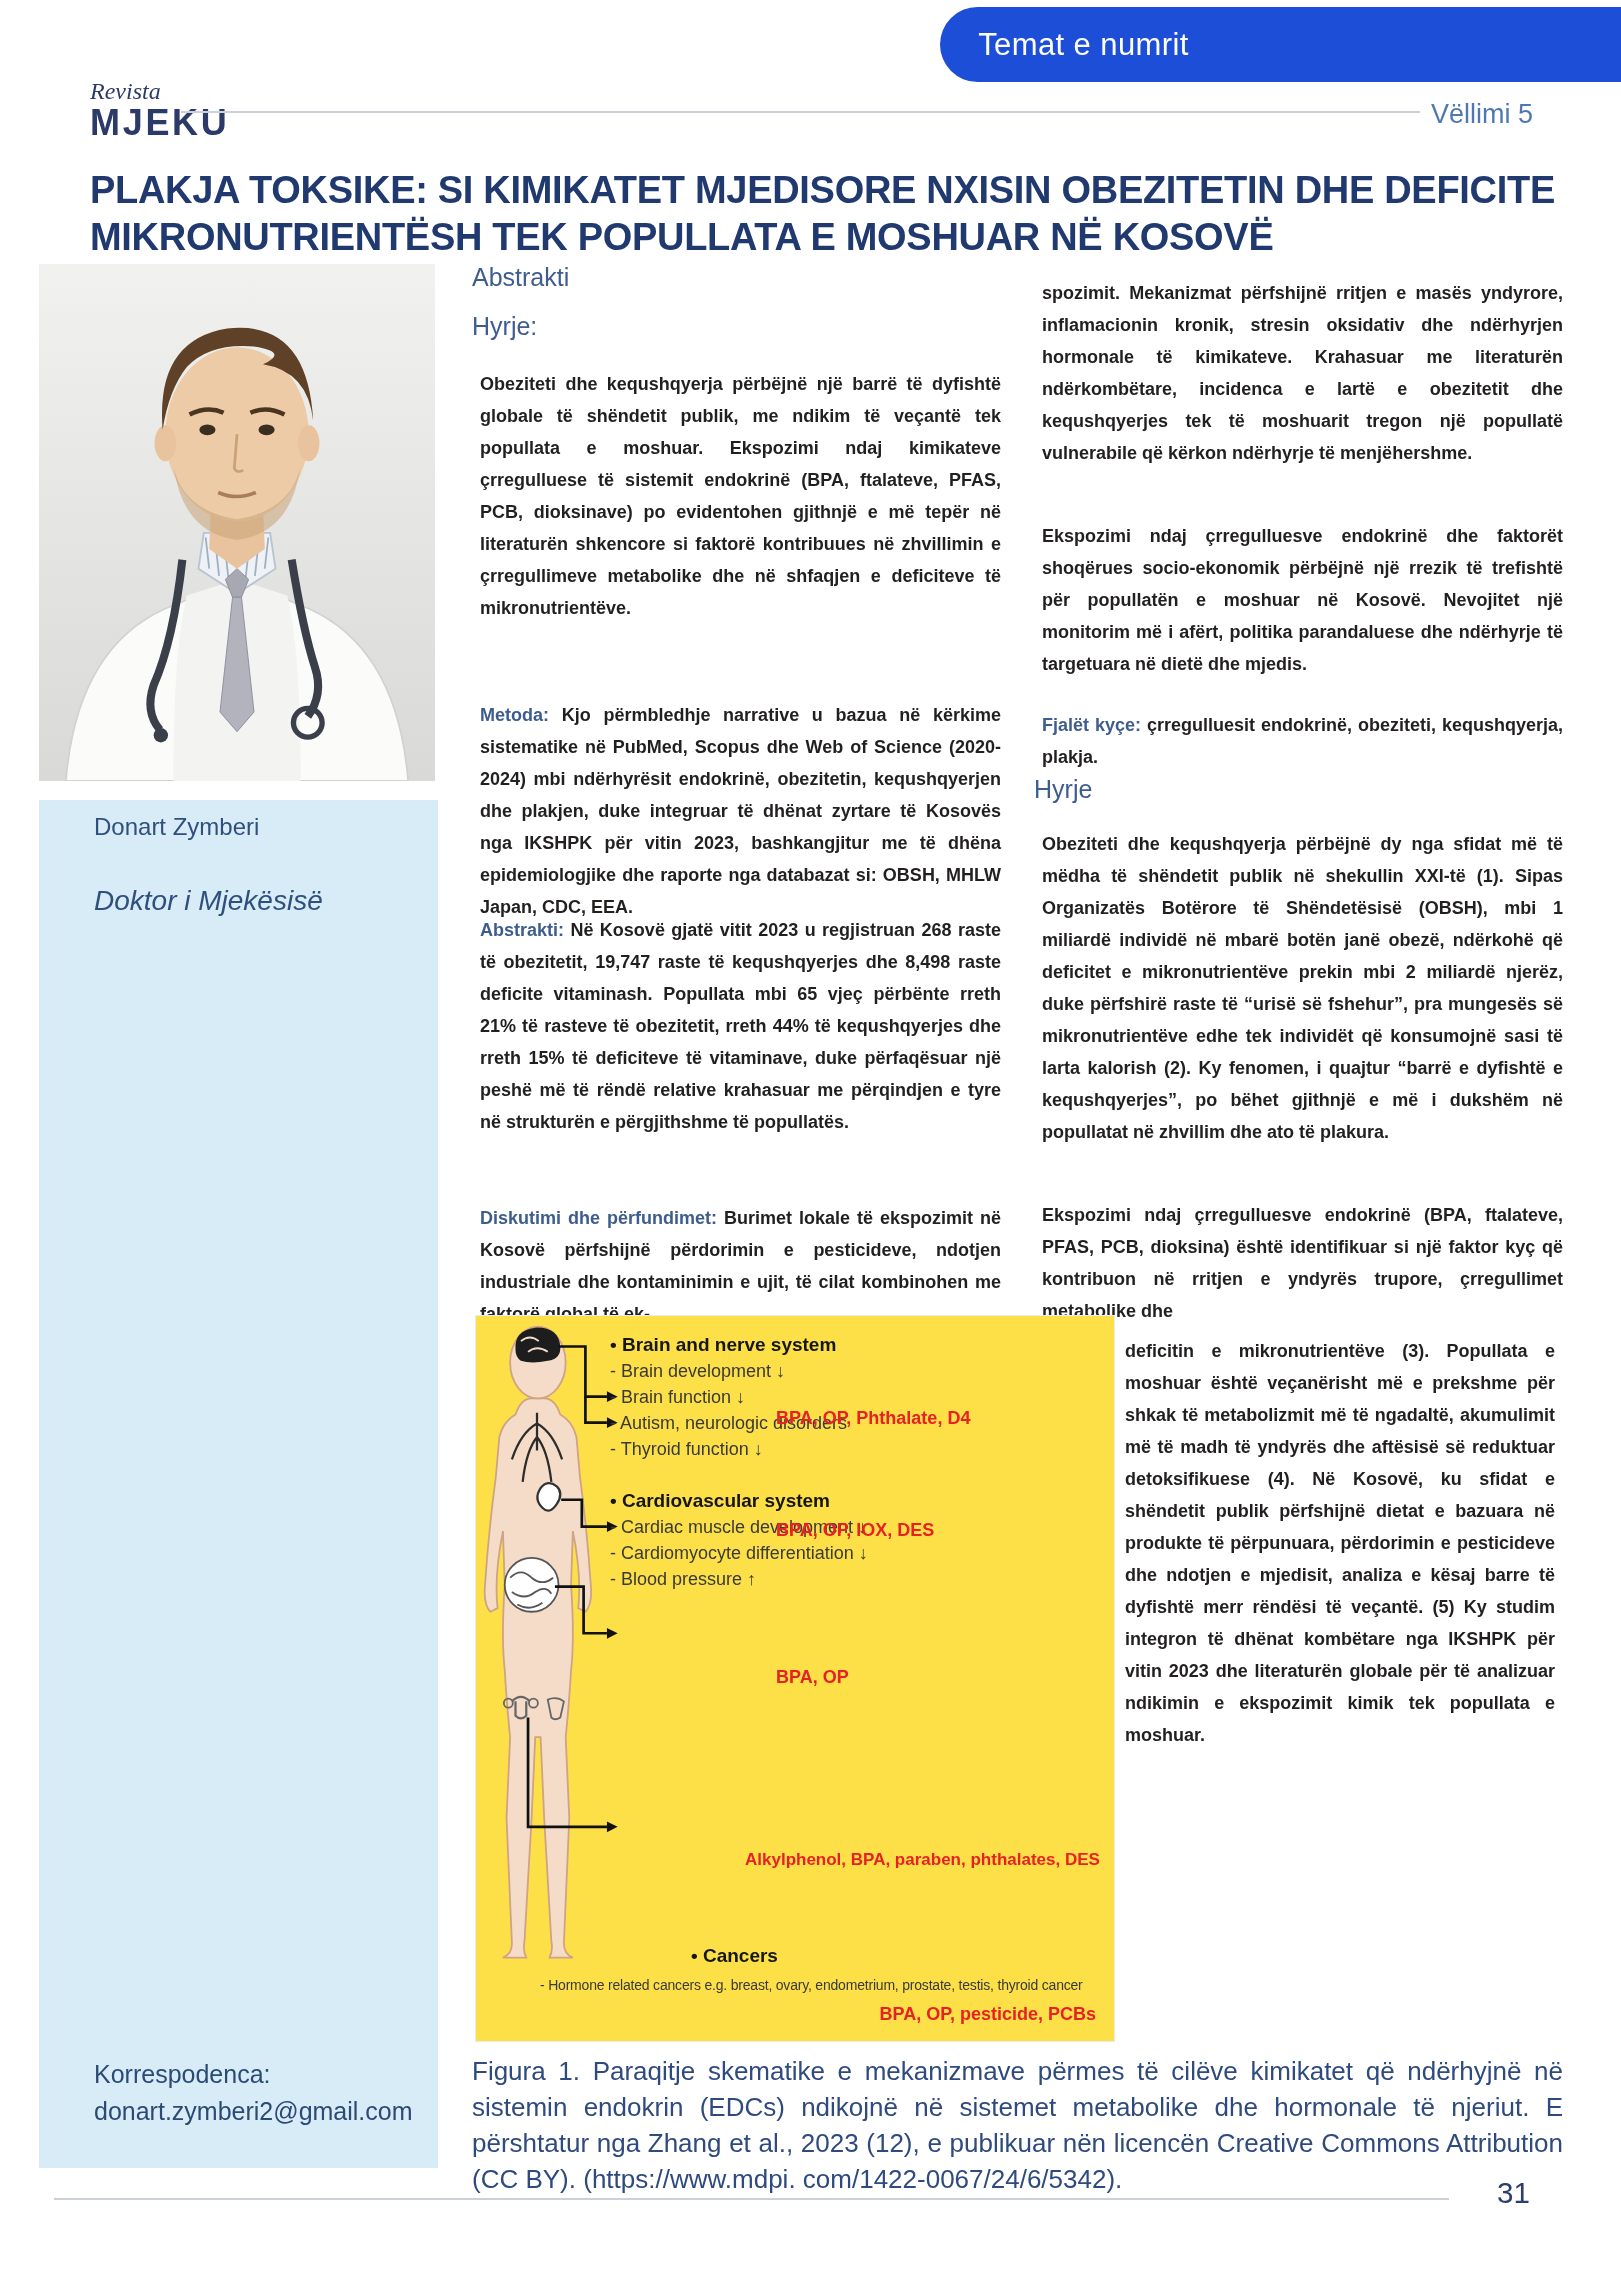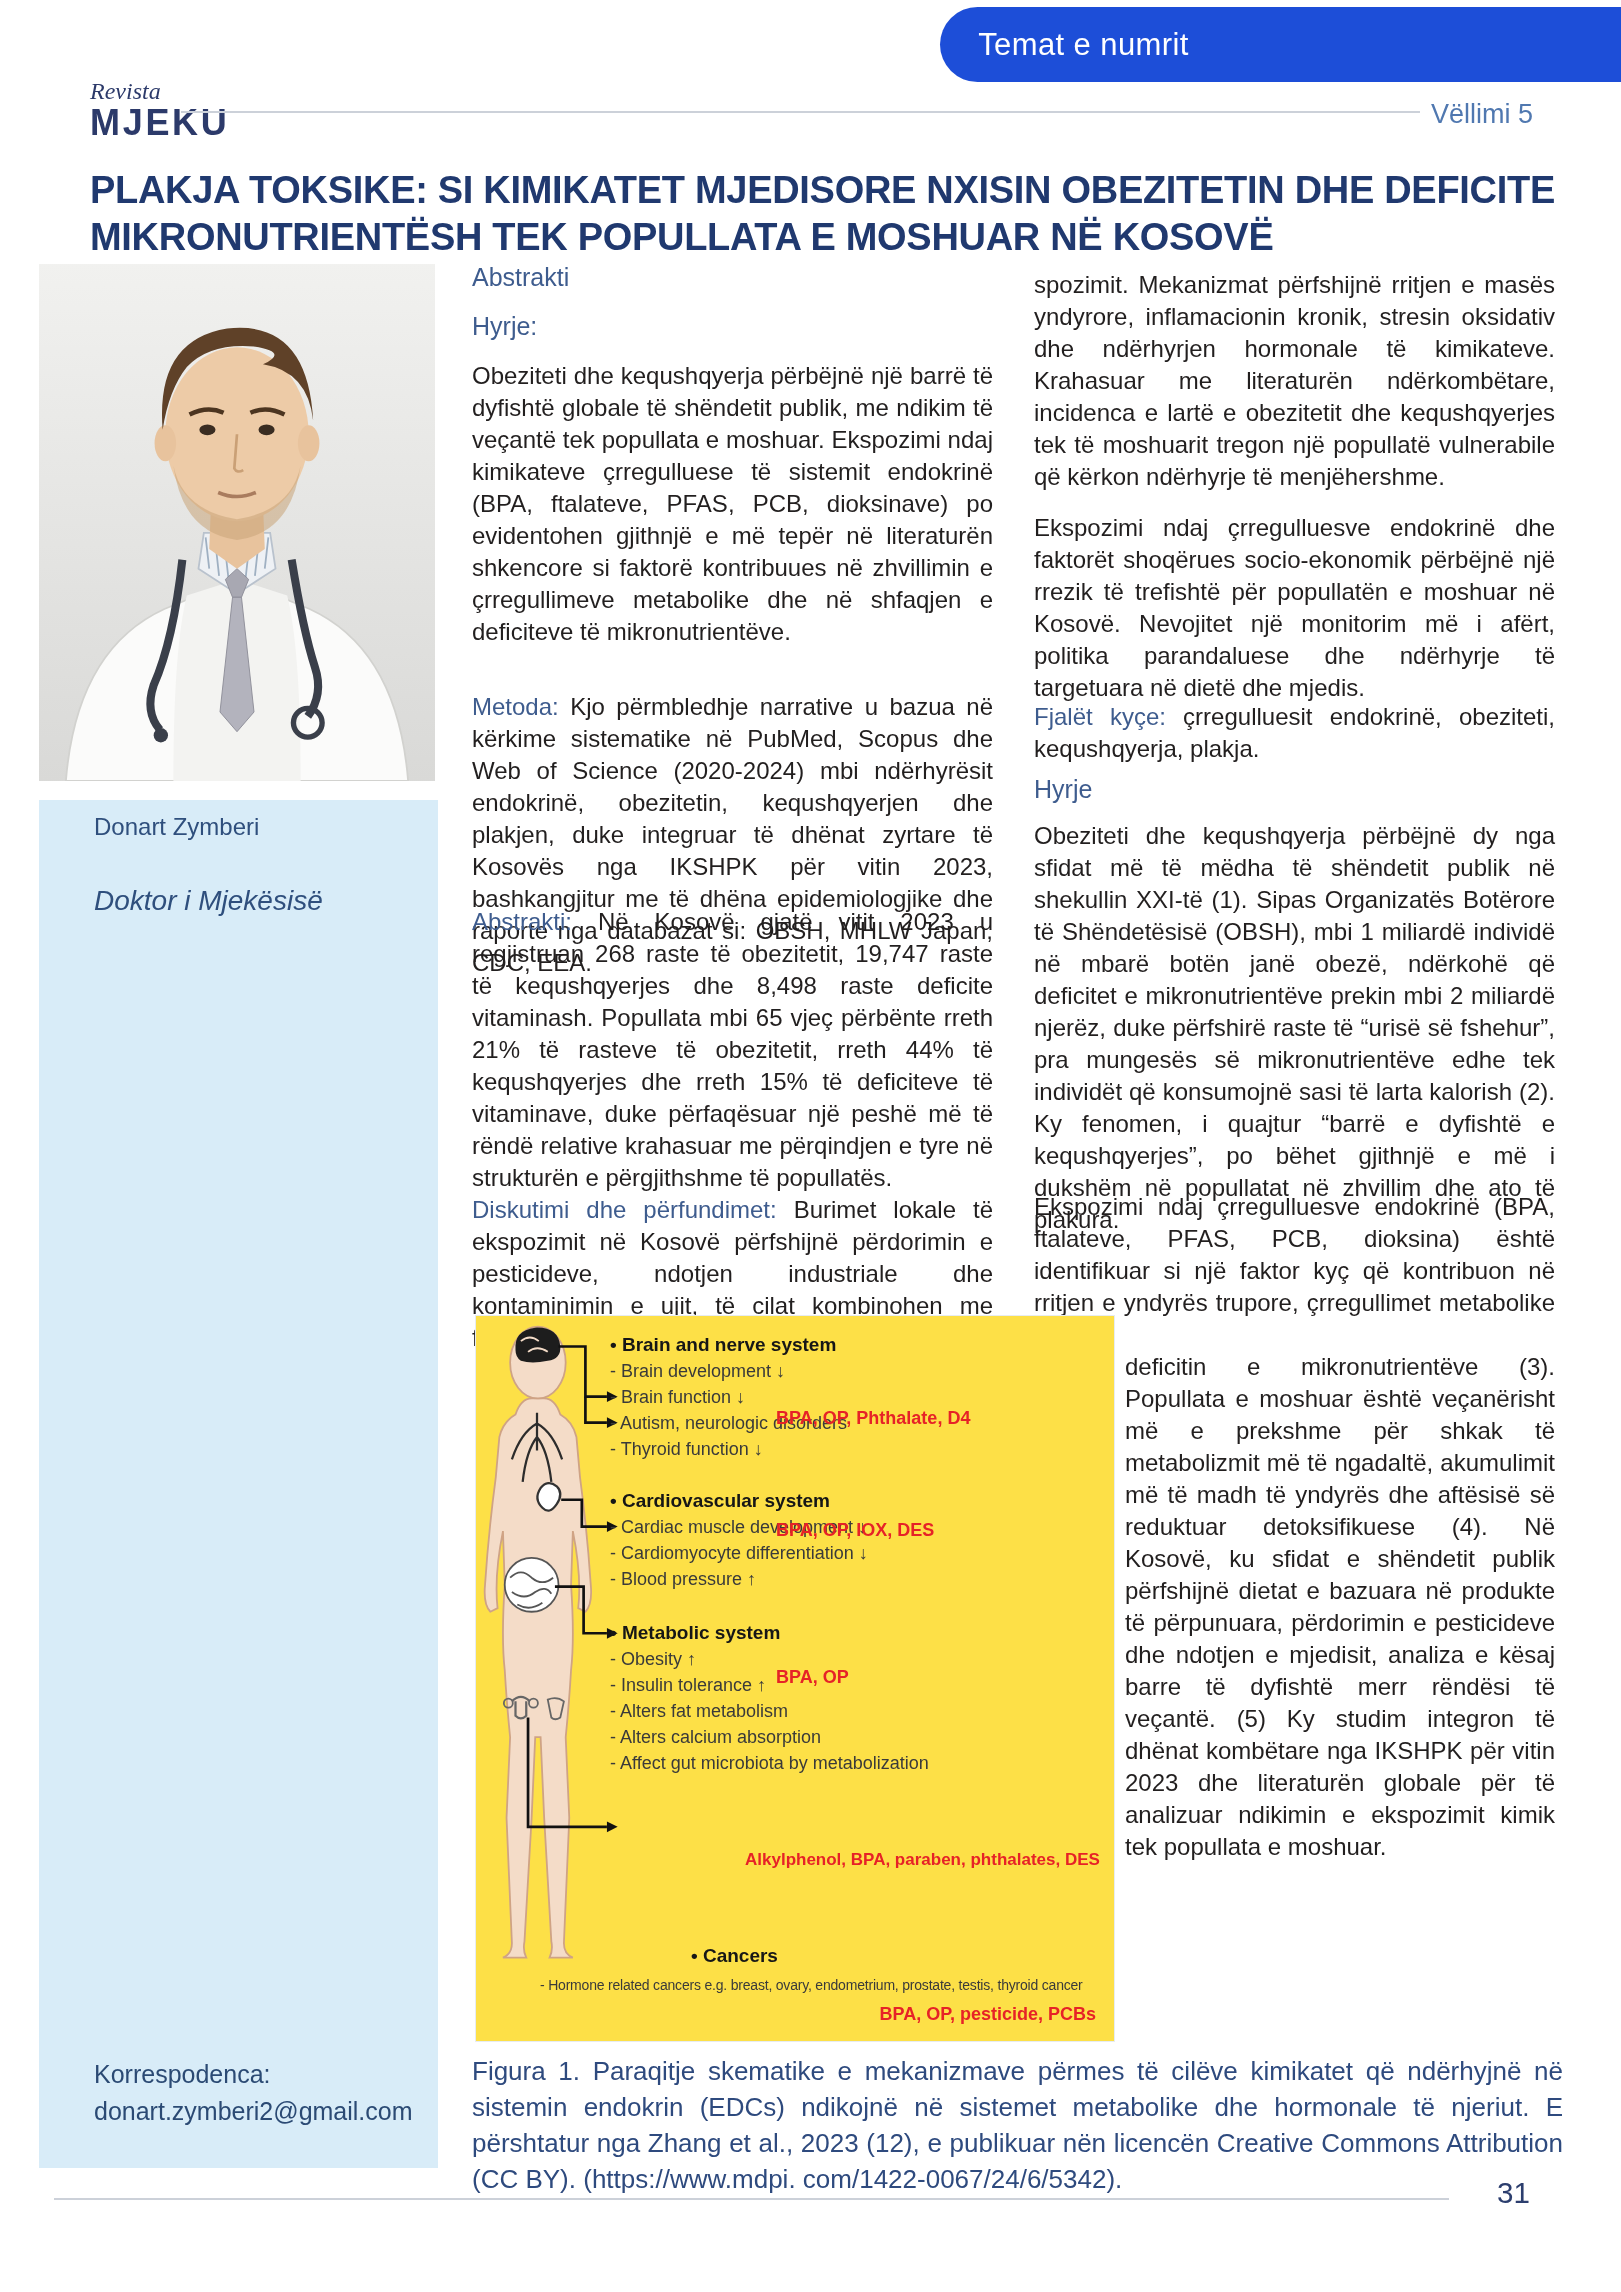--- a/index.html
+++ b/index.html
@@ -24,22 +24,22 @@
   
   .photo{position:absolute;left:39px;top:264px;width:396px;height:517px;overflow:hidden;}
   .side-panel{position:absolute;left:39px;top:800px;width:399px;height:1368px;background:#d8ecf8;}
   .author-name{position:absolute;left:94px;top:813px;font-size:24px;color:#2f4f7d;}
   .author-role{position:absolute;left:94px;top:885px;font-size:28px;font-style:italic;color:#2f4f7d;}
   .corr{position:absolute;left:94px;top:2056px;font-size:25px;line-height:37px;color:#2b4a74;}
 
   
   .colL{position:absolute;left:472px;top:0;width:521px;}
   .colR{position:absolute;left:1034px;top:0;width:521px;}
-  .para{position:absolute;width:521px;font-size:24px;line-height:32px;color:#221f1f;
-        text-align:justify;margin:0;}
+  .para{position:absolute;width:521px;font-size:18px;line-height:32px;color:#221f1f;
+        text-align:justify;margin:8px;font-weight:bold;}
   .col-head{position:absolute;font-size:25px;color:#3e5c8e;}
   .lead{color:#3e5c8e;}
   .p4b{margin-left:91px;}
 
   
   .figure{position:absolute;left:475px;top:1315px;width:640px;height:727px;background:#fde047;
           border:0.9px solid #e7ecf1;box-sizing:border-box;}
   .fig-svg{position:absolute;left:0;top:0;}
   .fig-sec{position:absolute;left:134px;line-height:26px;white-space:nowrap;}
   .fig-title{font-size:19px;font-weight:bold;color:#161616;}
@@ -210,28 +210,20 @@
     <div class="fig-chem" style="left:300px;top:68px;margin-top:24px;">BPA, OP, Phthalate, D4</div>
 
     <div class="fig-sec" style="top:172px;">
       <div class="fig-title">Cardiovascular system</div>
       <div class="fig-item">Cardiac muscle development ↓</div>
       <div class="fig-item">Cardiomyocyte differentiation ↓</div>
       <div class="fig-item">Blood pressure ↑</div>
     </div>
     <div class="fig-chem" style="left:300px;top:204px;">BPA, OP, IOX, DES</div>
 
-    <div class="fig-sec" style="top:304px;">
-      <div class="fig-title">Metabolic system</div>
-      <div class="fig-item">Obesity ↑</div>
-      <div class="fig-item">Insulin tolerance ↑</div>
-      <div class="fig-item">Alters fat metabolism</div>
-      <div class="fig-item">Alters calcium absorption</div>
-      <div class="fig-item">Affect gut microbiota by metabolization</div>
-    </div>
     <div class="fig-chem" style="left:300px;top:351px;">BPA, OP</div>
 
     <div class="fig-chem" style="left:269px;top:534px;font-size:17px;">Alkylphenol, BPA, paraben, phthalates, DES</div>
 
     <div class="fig-cancer-title">Cancers</div>
     <div class="fig-cancer-item">Hormone related cancers e.g. breast, ovary, endometrium, prostate, testis, thyroid cancer</div>
     <div class="fig-chem" style="right:18px;top:688px;">BPA, OP, pesticide, PCBs</div>
   </div>
 
   <div class="caption">Figura 1. Paraqitje skematike e mekanizmave përmes të cilëve kimikatet që ndërhyjnë në sistemin endokrin (EDCs) ndikojnë në sistemet metabolike dhe hormonale të njeriut. E përshtatur nga Zhang et al., 2023 (12), e publikuar nën licencën Creative Commons Attribution (CC BY). (https://www.mdpi. com/1422-0067/24/6/5342).</div>

